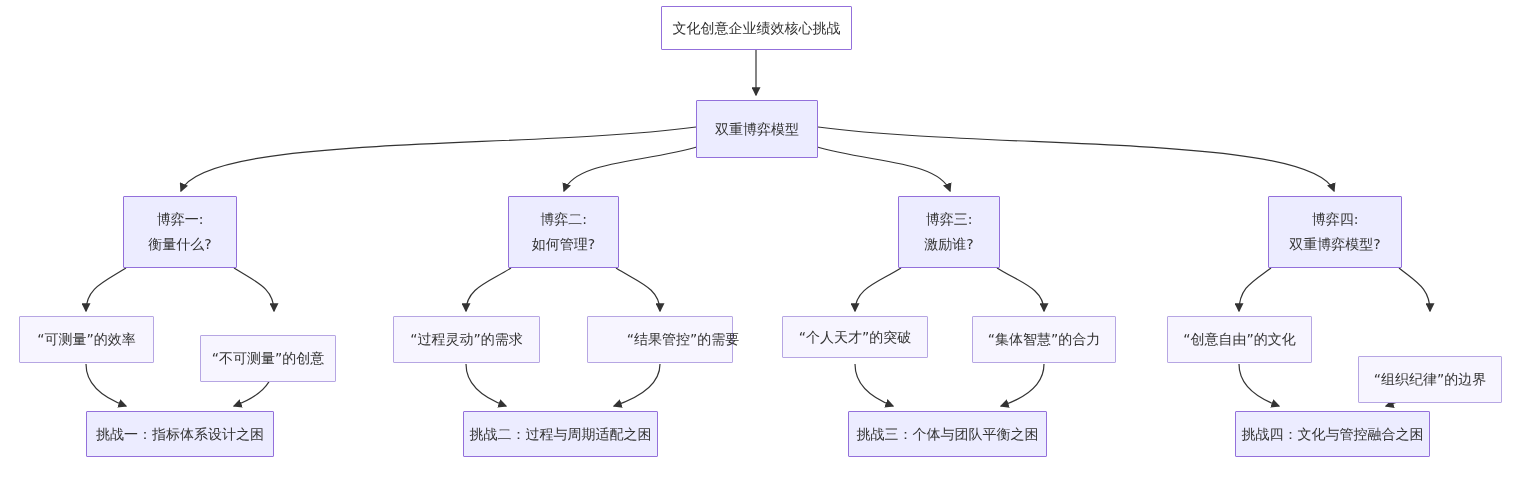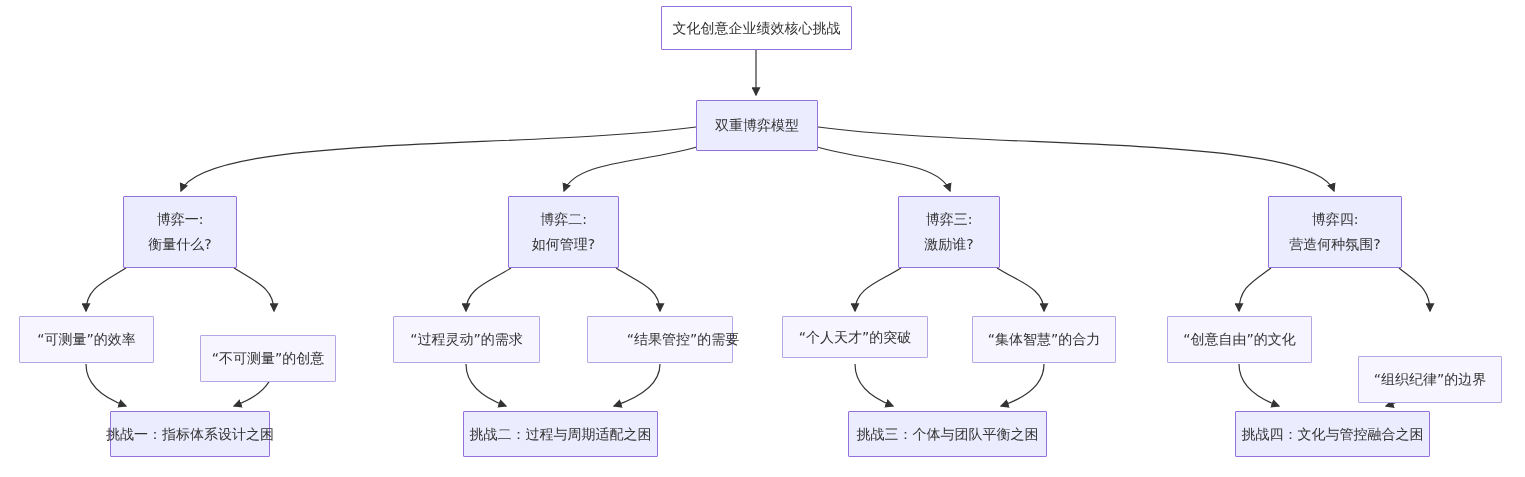--- a/index.html
+++ b/index.html
@@ -88,38 +88,38 @@
         <path class="edge" marker-end="url(#arrowhead)" d="M 855,364 C 855,385 872,398 893,406"></path>
         <path class="edge" marker-end="url(#arrowhead)" d="M 1044,364 C 1044,385 1025,398 1001,406"></path>
         <path class="edge" marker-end="url(#arrowhead)" d="M 1239,364 C 1239,385 1257,398 1279,406"></path>
         <path class="edge" marker-end="url(#arrowhead)" d="M 1430,364 C 1430,385 1411,398 1386,406"></path>
       </g>
   </svg>
   <div id="node-layer">
       <div class="node kind-plain" style="left: 661px; top: 6px; width: 191px; height: 44px;">
         <div class="node-line">文化创意企业绩效核心挑战</div>
       </div>
-      <div class="node kind-primary" style="left: 696px; top: 100px; width: 122px; height: 51px;">
+      <div class="node kind-primary" style="left: 696px; top: 100px; width: 122px; height: 58px;">
         <div class="node-line">双重博弈模型</div>
       </div>
       <div class="node kind-primary" style="left: 123px; top: 196px; width: 114px; height: 72px;">
         <div class="node-line">博弈一:</div>
         <div class="node-line">衡量什么?</div>
       </div>
       <div class="node kind-primary" style="left: 508px; top: 196px; width: 111px; height: 72px;">
         <div class="node-line">博弈二:</div>
         <div class="node-line">如何管理?</div>
       </div>
       <div class="node kind-primary" style="left: 898px; top: 196px; width: 102px; height: 72px;">
         <div class="node-line">博弈三:</div>
         <div class="node-line">激励谁?</div>
       </div>
       <div class="node kind-primary" style="left: 1268px; top: 196px; width: 134px; height: 72px;">
         <div class="node-line">博弈四:</div>
-        <div class="node-line">营造何种氛围?</div>
+        <div class="node-line">双重博弈模型?</div>
       </div>
       <div class="node kind-light" style="left: 19px; top: 316px; width: 135px; height: 47px;">
         <div class="node-line">“可测量”的效率</div>
       </div>
       <div class="node kind-light" style="left: 200px; top: 335px; width: 136px; height: 47px; text-align: right;">
         <div class="node-line">“不可测量”的创意</div>
       </div>
       <div class="node kind-light" style="left: 393px; top: 316px; width: 147px; height: 47px;">
         <div class="node-line">“过程灵动”的需求</div>
       </div>
@@ -131,21 +131,21 @@
       </div>
       <div class="node kind-light" style="left: 972px; top: 316px; width: 144px; height: 47px;">
         <div class="node-line">“集体智慧”的合力</div>
       </div>
       <div class="node kind-light" style="left: 1167px; top: 316px; width: 145px; height: 47px;">
         <div class="node-line">“创意自由”的文化</div>
       </div>
       <div class="node kind-light" style="left: 1358px; top: 316px; width: 144px; height: 47px; margin-top: 40px;">
         <div class="node-line">“组织纪律”的边界</div>
       </div>
-      <div class="node kind-primary" style="left: 86px; top: 411px; width: 160px; height: 46px; margin-left: 24px;">
+      <div class="node kind-primary" style="left: 86px; top: 411px; width: 188px; height: 46px;">
         <div class="node-line">挑战一：指标体系设计之困</div>
       </div>
       <div class="node kind-primary" style="left: 463px; top: 411px; width: 195px; height: 46px;">
         <div class="node-line">挑战二：过程与周期适配之困</div>
       </div>
       <div class="node kind-primary" style="left: 848px; top: 411px; width: 199px; height: 46px;">
         <div class="node-line">挑战三：个体与团队平衡之困</div>
       </div>
       <div class="node kind-primary" style="left: 1235px; top: 411px; width: 195px; height: 46px;">
         <div class="node-line">挑战四：文化与管控融合之困</div>

